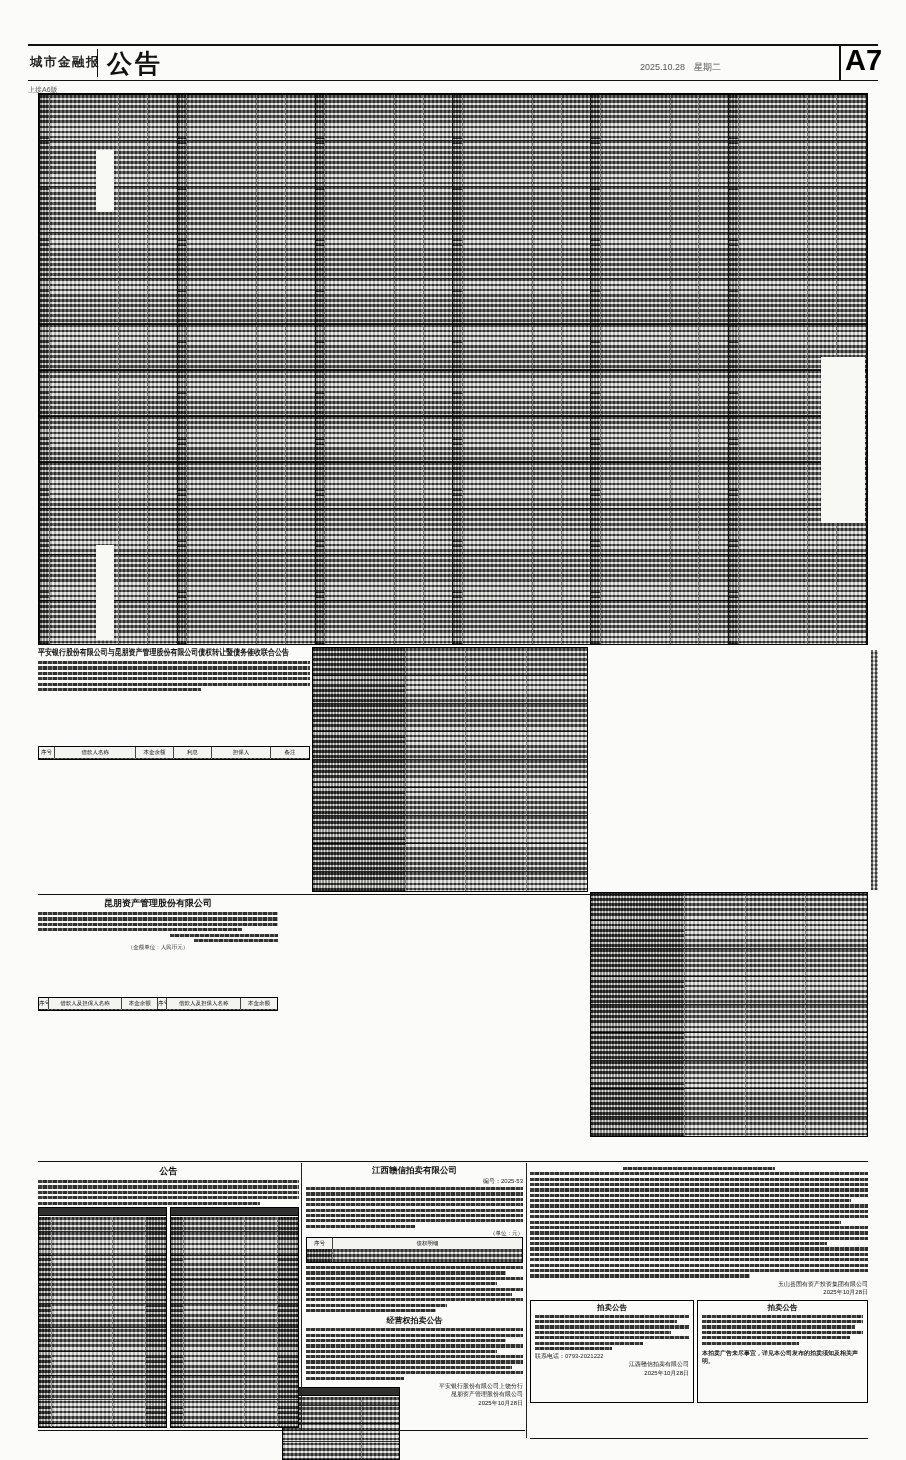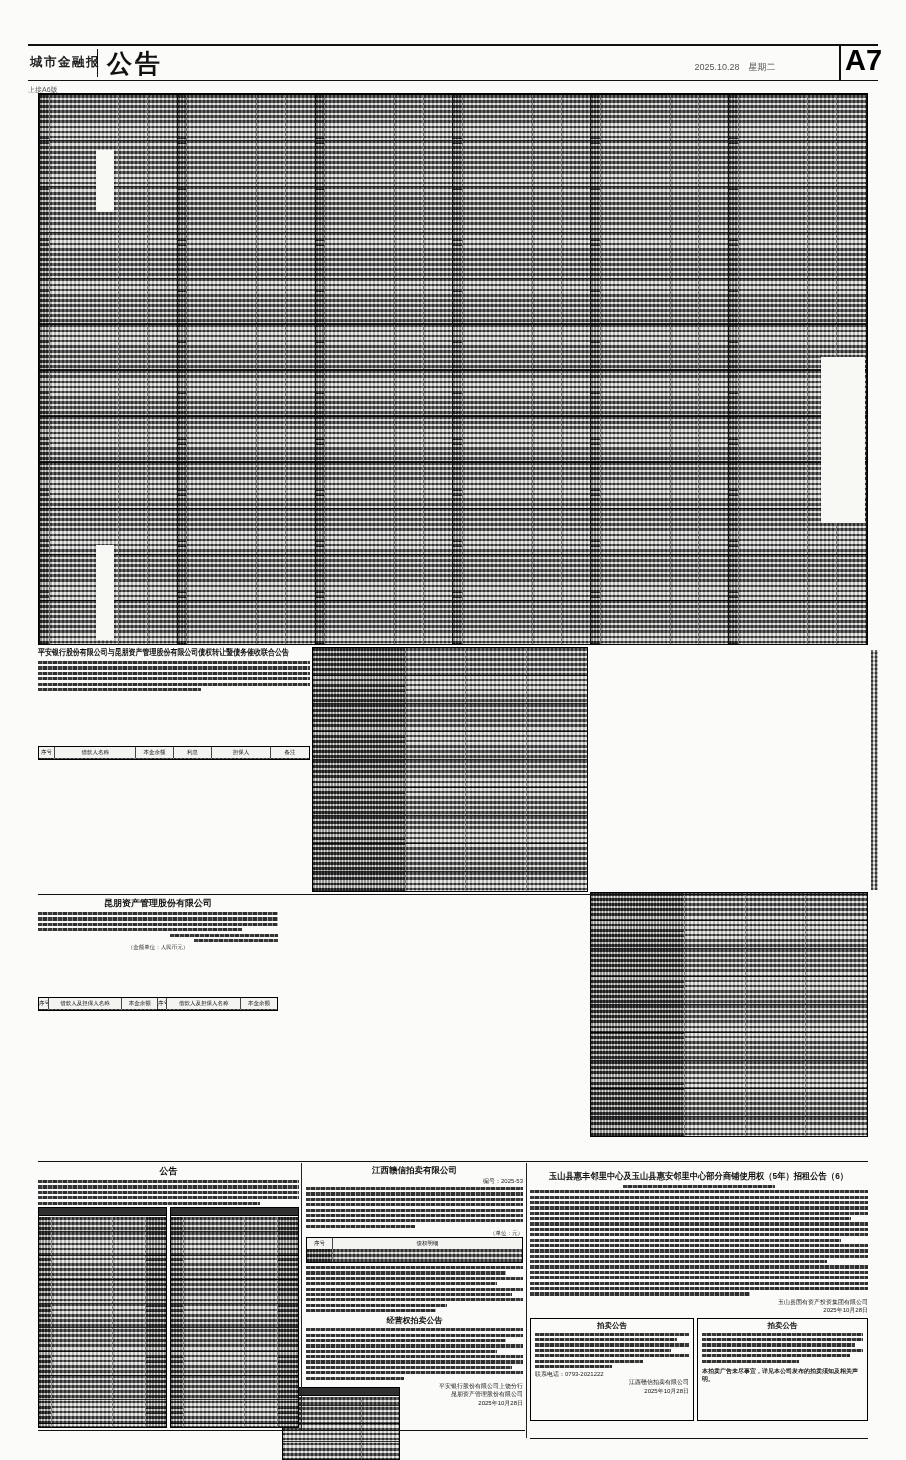--- a/index.html
+++ b/index.html
@@ -6,21 +6,21 @@
   html,body { background:#ffffff; }
   .page { position:relative; width:906px; height:1460px; background:#fbfbf9;
           font-family:"Liberation Sans", sans-serif; color:#1a1a1a; overflow:hidden; }
   .abs { position:absolute; }
 
   
   .rule { background:#111; }
   .masthead { font-family:Liberation Serif, serif; font-weight:bold; font-size:12.5px;
               letter-spacing:1.5px; color:#222; }
   .pagetitle { font-size:25px; font-weight:bold; letter-spacing:3px; color:#111; }
-  .dateline { font-size:9px; color:#555; text-align:center; }
+  .dateline { font-size:9px; color:#555; text-align:left; }
   .pagenum { font-size:29px; font-weight:bold; color:#000; }
   .continued { font-size:7px; color:#555; }
 
   
   .fill { background-image:
       repeating-linear-gradient(90deg, rgba(0,0,0,.20) 0 2px, rgba(255,255,255,.22) 2px 4px),
       repeating-linear-gradient(180deg, #3c3c3c 0 2.6px, #e3e3e0 2.6px 5.1px); }
   .fill.dark { background-image:
       repeating-linear-gradient(90deg, rgba(0,0,0,.32) 0 2px, rgba(255,255,255,.15) 2px 3px),
       repeating-linear-gradient(180deg, #2c2c2c 0 2.8px, #d8d8d4 2.8px 5.1px); }
@@ -311,23 +311,20 @@
       <div class="tl"></div>
         <div class="tl short45"></div>
     </div>
     <div class="signline">平安银行股份有限公司上饶分行</div>
     <div class="signline">昆朋资产管理股份有限公司</div>
     <div class="signline">2025年10月28日</div>
   </div>
   <div class="abs rule" style="left:38px;top:1430px;width:487px;height:1px;"></div>
 
   <div class="abs" style="left:530px;top:1165px;width:338px;height:273px;">
-    <div class="center">
-      <span class="sec-title sqz" style="font-size:9px;transform:scaleX(.92);transform-origin:center;">玉山县惠丰邻里中心及玉山县惠安邻里中心部分商铺使用权（5年）招租公告（6）</span>
-    </div>
     <div class="tl short45" style="margin:2px auto 2px;"></div>
     <div>
       <div class="tl"></div>
         <div class="tl"></div>
         <div class="tl"></div>
         <div class="tl"></div>
         <div class="tl"></div>
       <div class="tl short95"></div>
         <div class="tl"></div>
         <div class="tl"></div>

